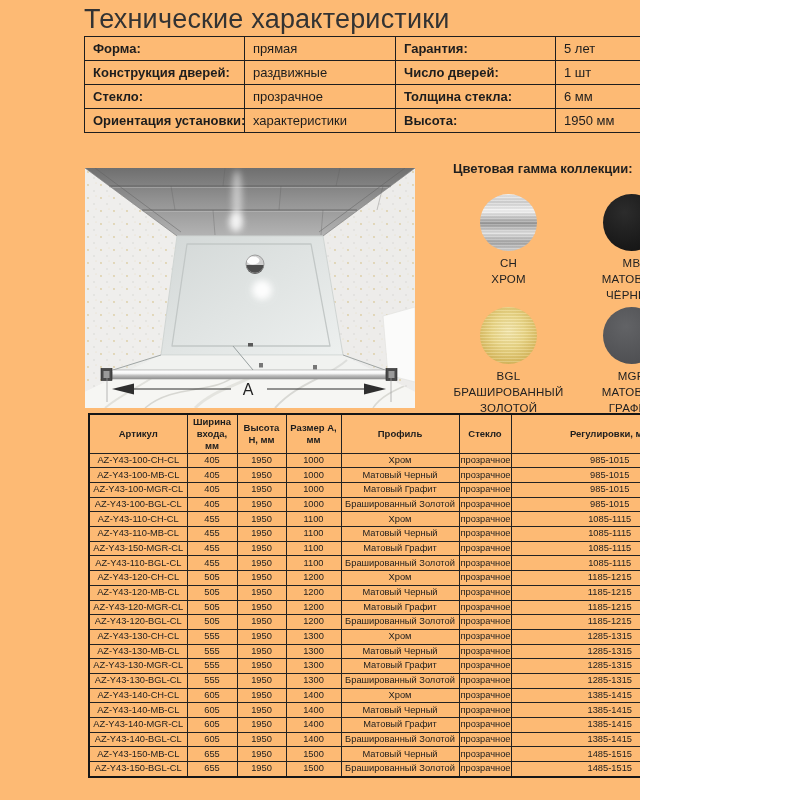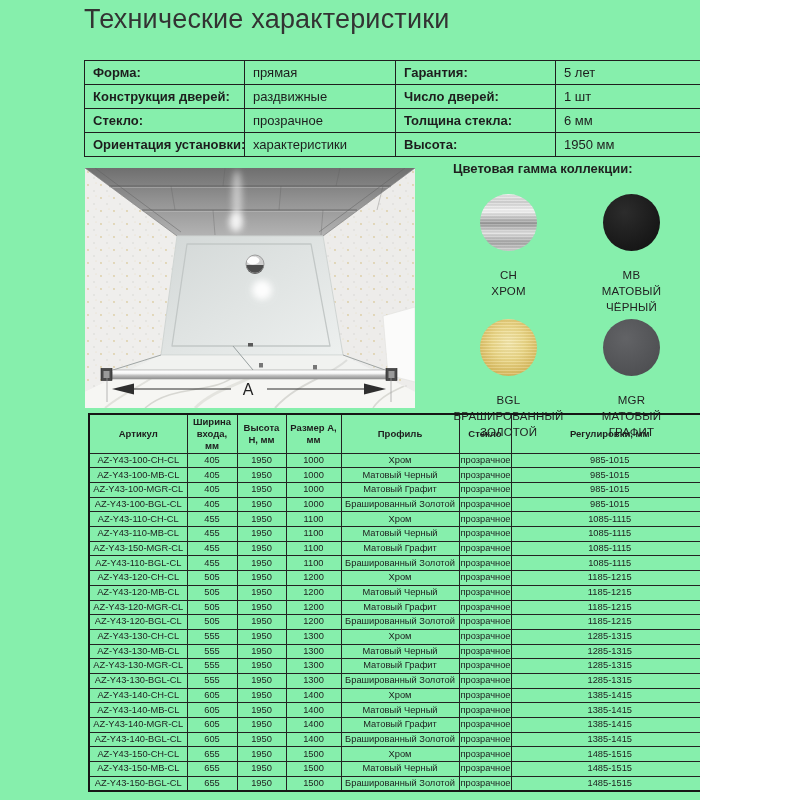--- a/index.html
+++ b/index.html
@@ -1,24 +1,24 @@
 <!DOCTYPE html>
 <html><head>
 <meta charset="utf-8">
 <style>
   html,body{margin:0;padding:0;background:#fff;}
   body{font-family:"Liberation Sans",sans-serif;color:#1d1d1d;}
-  .page{position:relative;width:700px;height:800px;background:#86efac;overflow:hidden;}
+  .page{position:relative;width:640px;height:800px;background:#fdba74;overflow:hidden;}
 
   
   .title{position:absolute;left:84px;top:1px;margin:0;font-size:27px;font-weight:400;
          color:#333;letter-spacing:.2px;line-height:36px;}
 
   
-  .spec-table{position:absolute;left:84px;top:60px;width:632px;border-collapse:collapse;table-layout:fixed;padding-left:16px;}
+  .spec-table{position:absolute;left:84px;top:36px;width:632px;border-collapse:collapse;table-layout:fixed;padding-left:16px;}
   .spec-table td{border:1.5px solid #1e1e1e;height:23px;font-size:13px;padding:0 8px;vertical-align:middle;
                  white-space:nowrap;overflow:hidden;}
   .spec-table td.lbl{font-weight:700;}
 
   
   .figure{position:absolute;left:85px;top:168px;width:330px;height:240px;}
   .figure svg{display:block;}
 
   
   .colors-heading{position:absolute;left:453px;top:161px;font-size:13px;font-weight:700;color:#1f1f1f;}
@@ -27,21 +27,21 @@
   .swatch{display:flex;flex-direction:column;align-items:center;text-align:center;}
   .circle{width:57px;height:57px;border-radius:50%;}
   .c-chrome{background:
       repeating-linear-gradient(180deg, rgba(255,255,255,.18) 0 1px, rgba(0,0,0,.05) 1px 3px),
       linear-gradient(180deg,#ececec 0%,#d5d5d5 14%,#f6f6f6 30%,#9b9b9b 52%,#e3e3e3 68%,#a8a8a8 85%,#d4d4d4 100%);}
   .c-black{background:radial-gradient(circle at 38% 32%, #2c2c2c 0%, #191919 65%, #111 100%);}
   .c-gold{background:
       repeating-linear-gradient(180deg, rgba(255,255,255,.16) 0 1px, rgba(120,90,20,.08) 1px 3px),
       radial-gradient(circle at 50% 42%, #f5e9b0 0%, #ecd98b 38%, #dcbf66 70%, #cda94d 100%);}
   .c-graphite{background:radial-gradient(circle at 40% 34%, #626366 0%, #505154 70%, #47484b 100%);}
-  .swatch .code{margin-top:16px;font-size:11.5px;line-height:16px;letter-spacing:.3px;color:#222;}
+  .swatch .code{margin-top:4px;font-size:11.5px;line-height:16px;letter-spacing:.3px;color:#222;}
   .swatch .cname{font-size:11.5px;line-height:16px;letter-spacing:.2px;color:#222;white-space:pre-line;}
 
   
   .main-table{position:absolute;left:88px;top:413px;width:620px;border-collapse:collapse;
               table-layout:fixed;text-align:center;border:2px solid #161616;}
   .main-table th{border:1px solid #222;font-size:9.5px;font-weight:700;line-height:1.25;
                  height:30px;padding:1px 2px;vertical-align:middle;}
   .main-table td{border:1px solid #222;font-size:9.3px;font-weight:400;line-height:1;
                  height:13.7px;padding:0 1px;vertical-align:middle;white-space:nowrap;overflow:hidden;}
 </style>
@@ -429,29 +429,20 @@
         <tr>
           <td>AZ-Y43-140-BGL-CL</td>
           <td>605</td>
           <td>1950</td>
           <td>1400</td>
           <td>Брашированный Золотой</td>
           <td>прозрачное</td>
           <td>1385-1415</td>
         </tr>
         <tr>
-          <td>AZ-Y43-150-CH-CL</td>
-          <td>655</td>
-          <td>1950</td>
-          <td>1500</td>
-          <td>Хром</td>
-          <td>прозрачное</td>
-          <td>1485-1515</td>
-        </tr>
-        <tr>
           <td>AZ-Y43-150-MB-CL</td>
           <td>655</td>
           <td>1950</td>
           <td>1500</td>
           <td>Матовый Черный</td>
           <td>прозрачное</td>
           <td>1485-1515</td>
         </tr>
         <tr>
           <td>AZ-Y43-150-BGL-CL</td>

